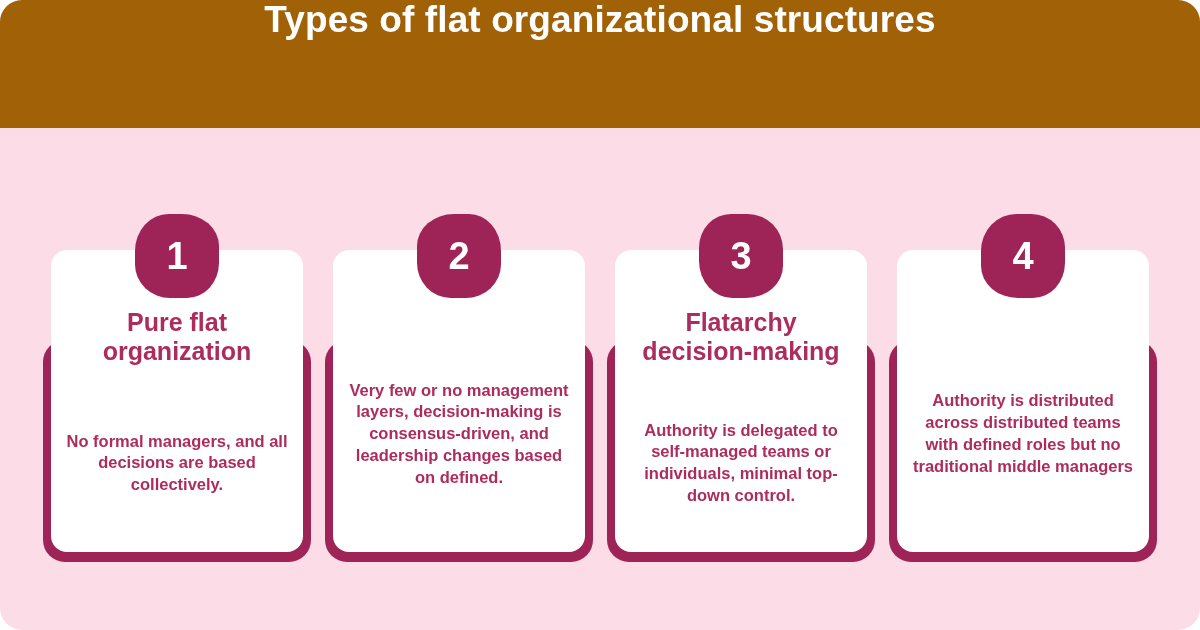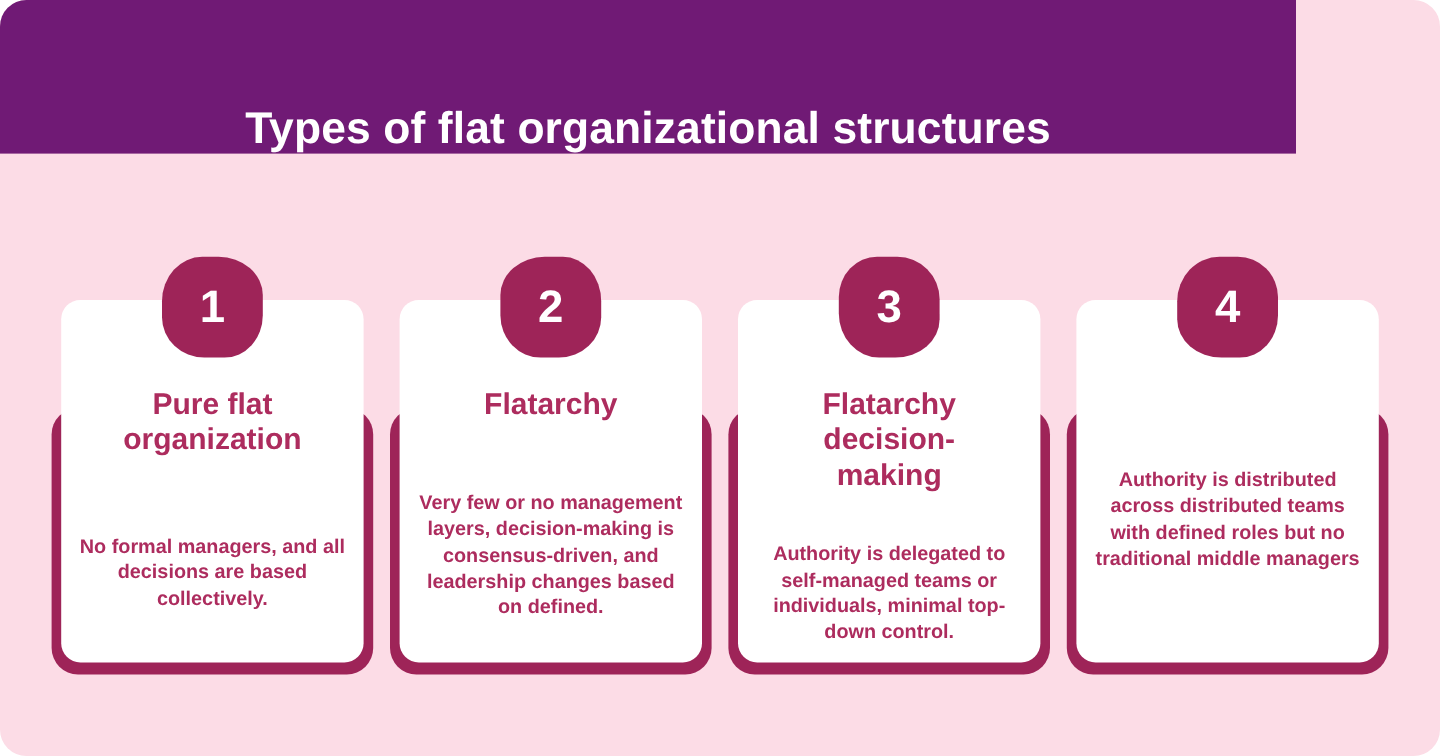--- a/index.html
+++ b/index.html
@@ -16,25 +16,25 @@
     overflow: hidden;
     font-family: "Liberation Sans", sans-serif;
     -webkit-font-smoothing: antialiased;
   }
 
   
   #header {
     position: absolute;
     top: 0;
     left: 0;
-    width: 1080px;
+    width: 1200px;
     height: 128px;
-    background: #701a75;
+    background: #a16207;
     display: flex;
-    align-items: flex-end;
+    align-items: flex-start;
     justify-content: center;
   }
   #header-title {
     color: #ffffff;
     font-size: 37px;
     font-weight: bold;
     letter-spacing: 0.1px;
     text-align: center;
     line-height: 1.1;
     white-space: nowrap;
@@ -83,21 +83,21 @@
     flex-direction: column;
     align-items: center;
   }
 
   .card-title {
     color: #ad2c5e;
     font-size: 25px;
     font-weight: bold;
     line-height: 1.17;
     text-align: center;
-    margin: 15px;
+    margin: 0;
   }
 
   .card-desc {
     color: #ad2c5e;
     font-size: 16.5px;
     font-weight: bold;
     line-height: 1.32;
     text-align: center;
     margin: 0;
     margin-top: auto;
@@ -154,21 +154,20 @@
         <div class="card-desc">No formal managers, and all decisions are based collectively.</div>
       </div>
     </div>
 
     <div class="card">
       <div class="card-frame"></div>
       <div class="badge">
         <span class="badge-num">2</span>
       </div>
       <div class="card-panel">
-        <div class="card-title">Flatarchy</div>
         <div class="card-desc">Very few or no management layers, decision-making is consensus-driven, and leadership changes based on defined.</div>
       </div>
     </div>
 
     <div class="card">
       <div class="card-frame"></div>
       <div class="badge">
         <span class="badge-num">3</span>
       </div>
       <div class="card-panel">

